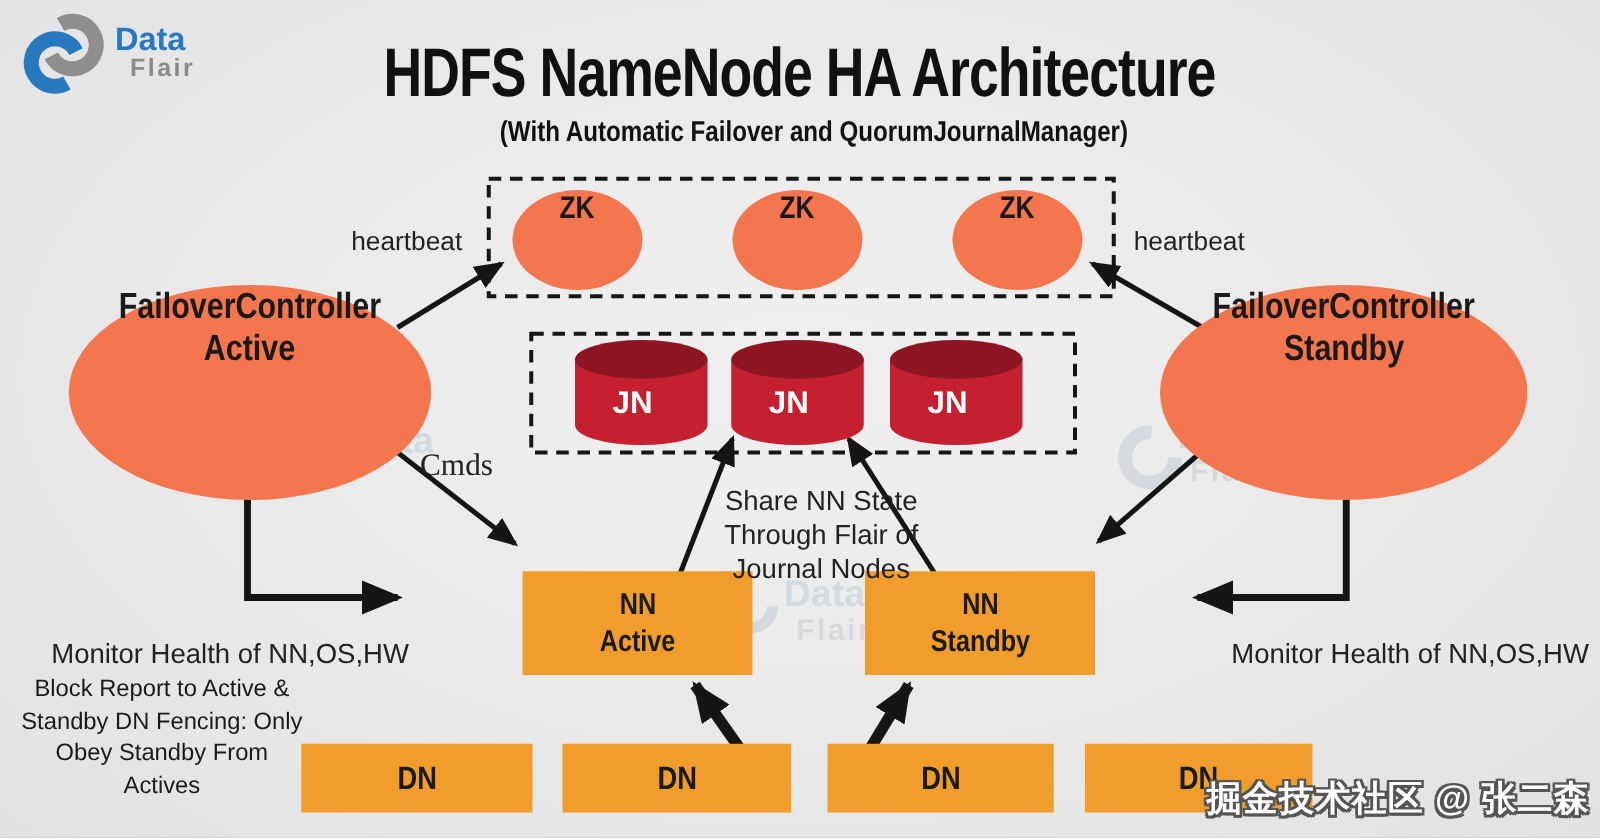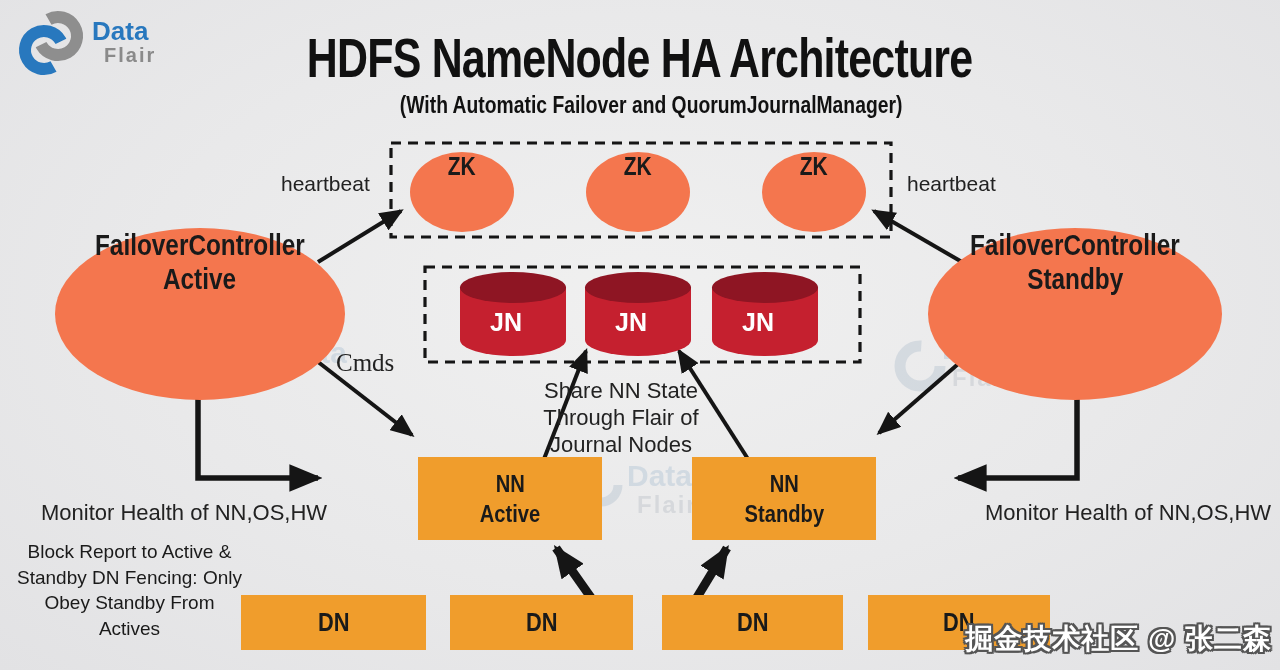--- a/index.html
+++ b/index.html
@@ -28,21 +28,21 @@
 
   .rect-node{background:#f09d2c;display:flex;align-items:center;justify-content:center;text-align:center;font-weight:bold;}
   .nn{width:184px;height:83px;font-size:24px;line-height:30px;}
   .dn{height:55px;font-size:26px;}
 
   .cylinder{width:106px;height:84px;}
   .cyl-body{position:absolute;left:0;top:15px;width:106px;height:69px;background:#c5202f;border-radius:0 0 53px 53px / 0 0 16px 16px;}
   .cyl-top{position:absolute;left:0;top:0;width:106px;height:31px;border-radius:50%;background:#8e1523;}
   .cyl-label{position:absolute;left:0;top:36px;width:92px;text-align:center;color:#fff;font-weight:bold;font-size:25px;}
 
-  .note{font-size:22px;color:#222;}
+  .note{font-size:22px;color:#222;margin-top:10px;}
   .note-sm{font-size:19px;color:#1a1a1a;}
   .center{text-align:center;}
 
   .ghost{opacity:0.16;pointer-events:none;}
   .ghost .g-data{position:absolute;left:52px;top:4px;font-size:30px;font-weight:bold;color:#4d7fae;}
   .ghost .g-flair{position:absolute;left:62px;top:36px;font-size:24px;font-weight:bold;color:#6b7d8c;letter-spacing:2px;}
 
   .cjk-watermark{
     right:8px;bottom:12px;font-size:28px;font-weight:bold;color:#fff;letter-spacing:1px;
     text-shadow:-2px -2px 0 #555,2px -2px 0 #555,-2px 2px 0 #555,2px 2px 0 #555,0 2px 0 #555,0 -2px 0 #555,2px 0 0 #555,-2px 0 0 #555;
@@ -166,21 +166,21 @@
       <span class="cond">DN</span>
     </div>
   <div class="abs rect-node dn" style="left:868px;top:595px;width:182px;">
       <span class="cond">DN</span>
     </div>
 
   <div class="abs note" style="left:281px;top:172px;font-size:21px;">heartbeat</div>
   <div class="abs note" style="left:907px;top:172px;font-size:21px;">heartbeat</div>
   <div class="abs note" style="left:336px;top:349px;font-size:25px;font-family:Liberation Serif, serif;">Cmds</div>
 
-  <div class="abs note center" style="left:496px;top:377px;width:250px;line-height:27px;">
+  <div class="abs note center" style="left:532px;top:377px;width:250px;line-height:27px;">
     <div>Share NN State</div>
     <div>Through Flair of</div>
     <div>Journal Nodes</div>
   </div>
 
   <div class="abs note" style="left:41px;top:500px;">Monitor Health of NN,OS,HW</div>
   <div class="abs note" style="left:985px;top:500px;">Monitor Health of NN,OS,HW</div>
 
   <div class="abs note-sm center" style="left:12px;top:539px;width:235px;line-height:25.5px;">
     <div>Block Report to Active &amp;</div>

